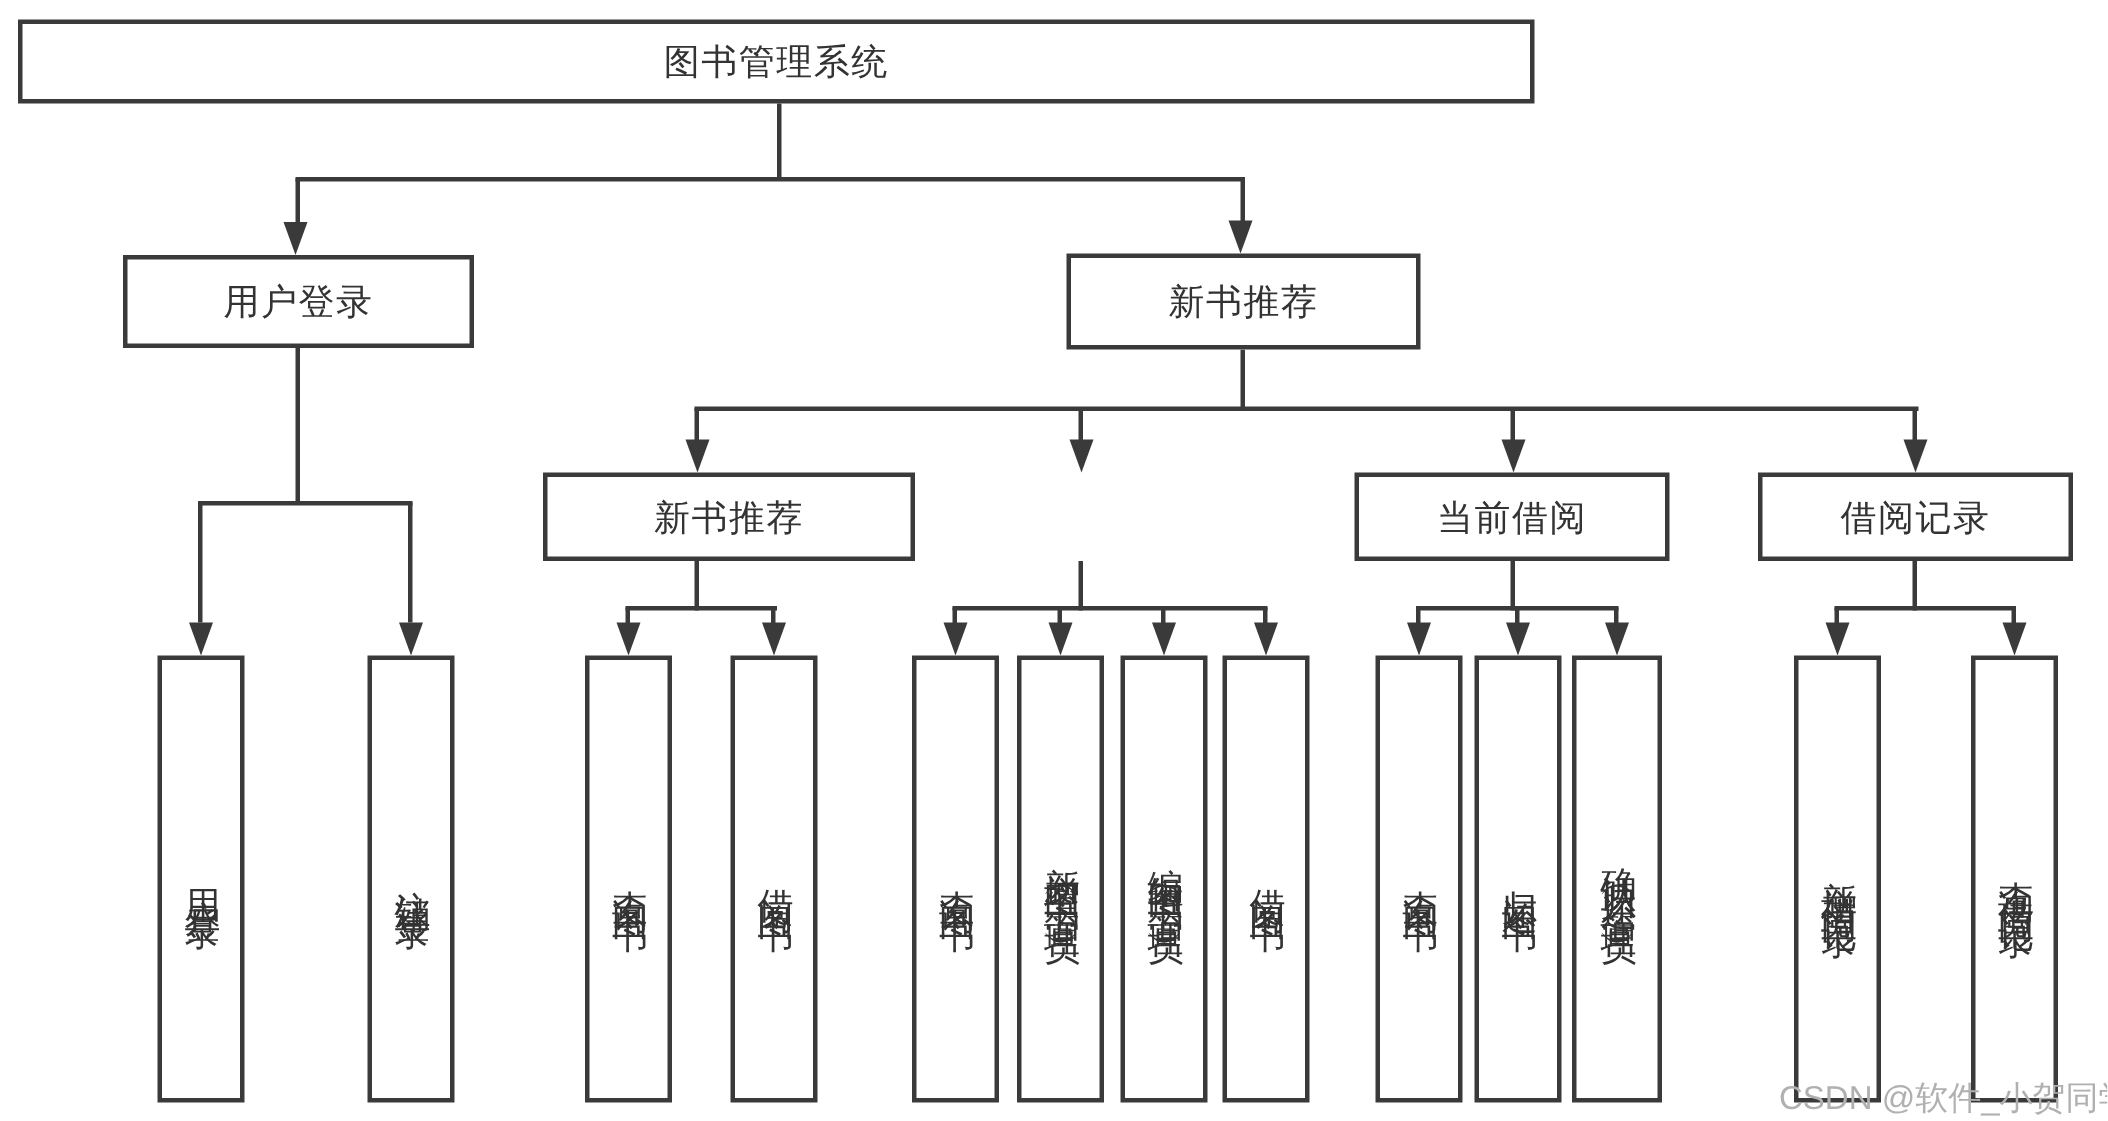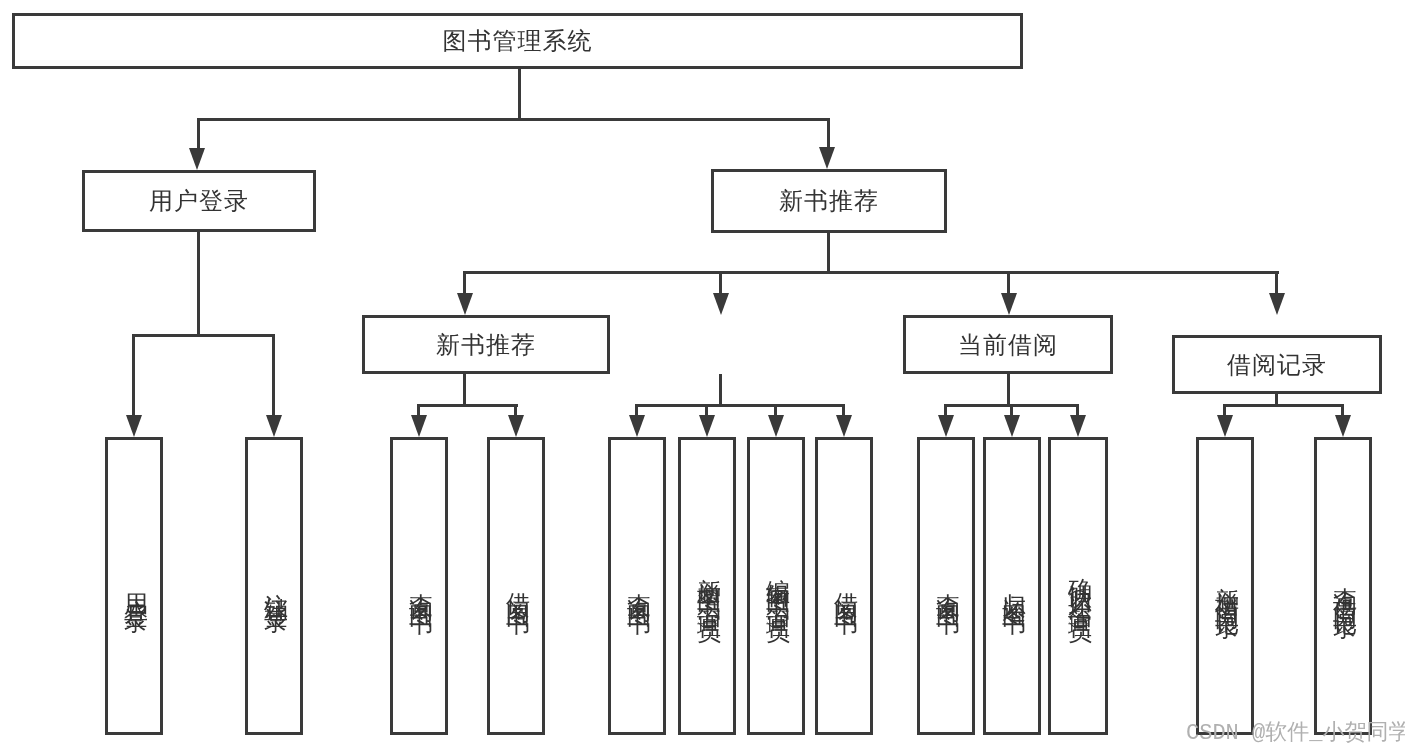--- a/index.html
+++ b/index.html
@@ -4,21 +4,21 @@
 <style>
   :root{
     --line:#3a3a3a;
     --text:#333333;
     --fill:#ffffff;
     --wm:#b0b0b0;
   }
   html,body{margin:0;padding:0;background:#ffffff;}
   .canvas{
     position:relative;width:1405px;height:747px;background:var(--fill);
-    font-family:Liberation Mono, monospace;overflow:hidden;
+    font-family:Liberation Sans, sans-serif;overflow:hidden;
   }
   .box{
     position:absolute;box-sizing:border-box;background:var(--fill);
     border:3px solid var(--line);display:flex;align-items:center;justify-content:center;
     color:var(--text);font-size:24px;z-index:2;
   }
   .box .lbl{letter-spacing:1px;white-space:nowrap;}
   .vbox .lbl{
     writing-mode:vertical-rl;text-orientation:mixed;
     letter-spacing:6px;line-height:1;white-space:nowrap;
@@ -50,21 +50,21 @@
   <div class="box" style="left:711px;top:169px;width:236px;height:64px;">
     <span class="lbl">新书推荐</span>
   </div>
 
   <div class="box" style="left:362px;top:315px;width:248px;height:59px;">
     <span class="lbl">新书推荐</span>
   </div>
   <div class="box" style="left:903px;top:315px;width:210px;height:59px;text-align:center;">
     <span class="lbl">当前借阅</span>
   </div>
-  <div class="box" style="left:1172px;top:315px;width:210px;height:59px;margin-top:20px;">
+  <div class="box" style="left:1172px;top:315px;width:210px;height:59px;">
     <span class="lbl">借阅记录</span>
   </div>
 
   <div class="box vbox" style="left:105px;top:437px;width:58px;height:298px;">
     <span class="lbl">用户登录</span>
   </div>
   <div class="box vbox" style="left:245px;top:437px;width:58px;height:298px;">
     <span class="lbl">注销登录</span>
   </div>
 

